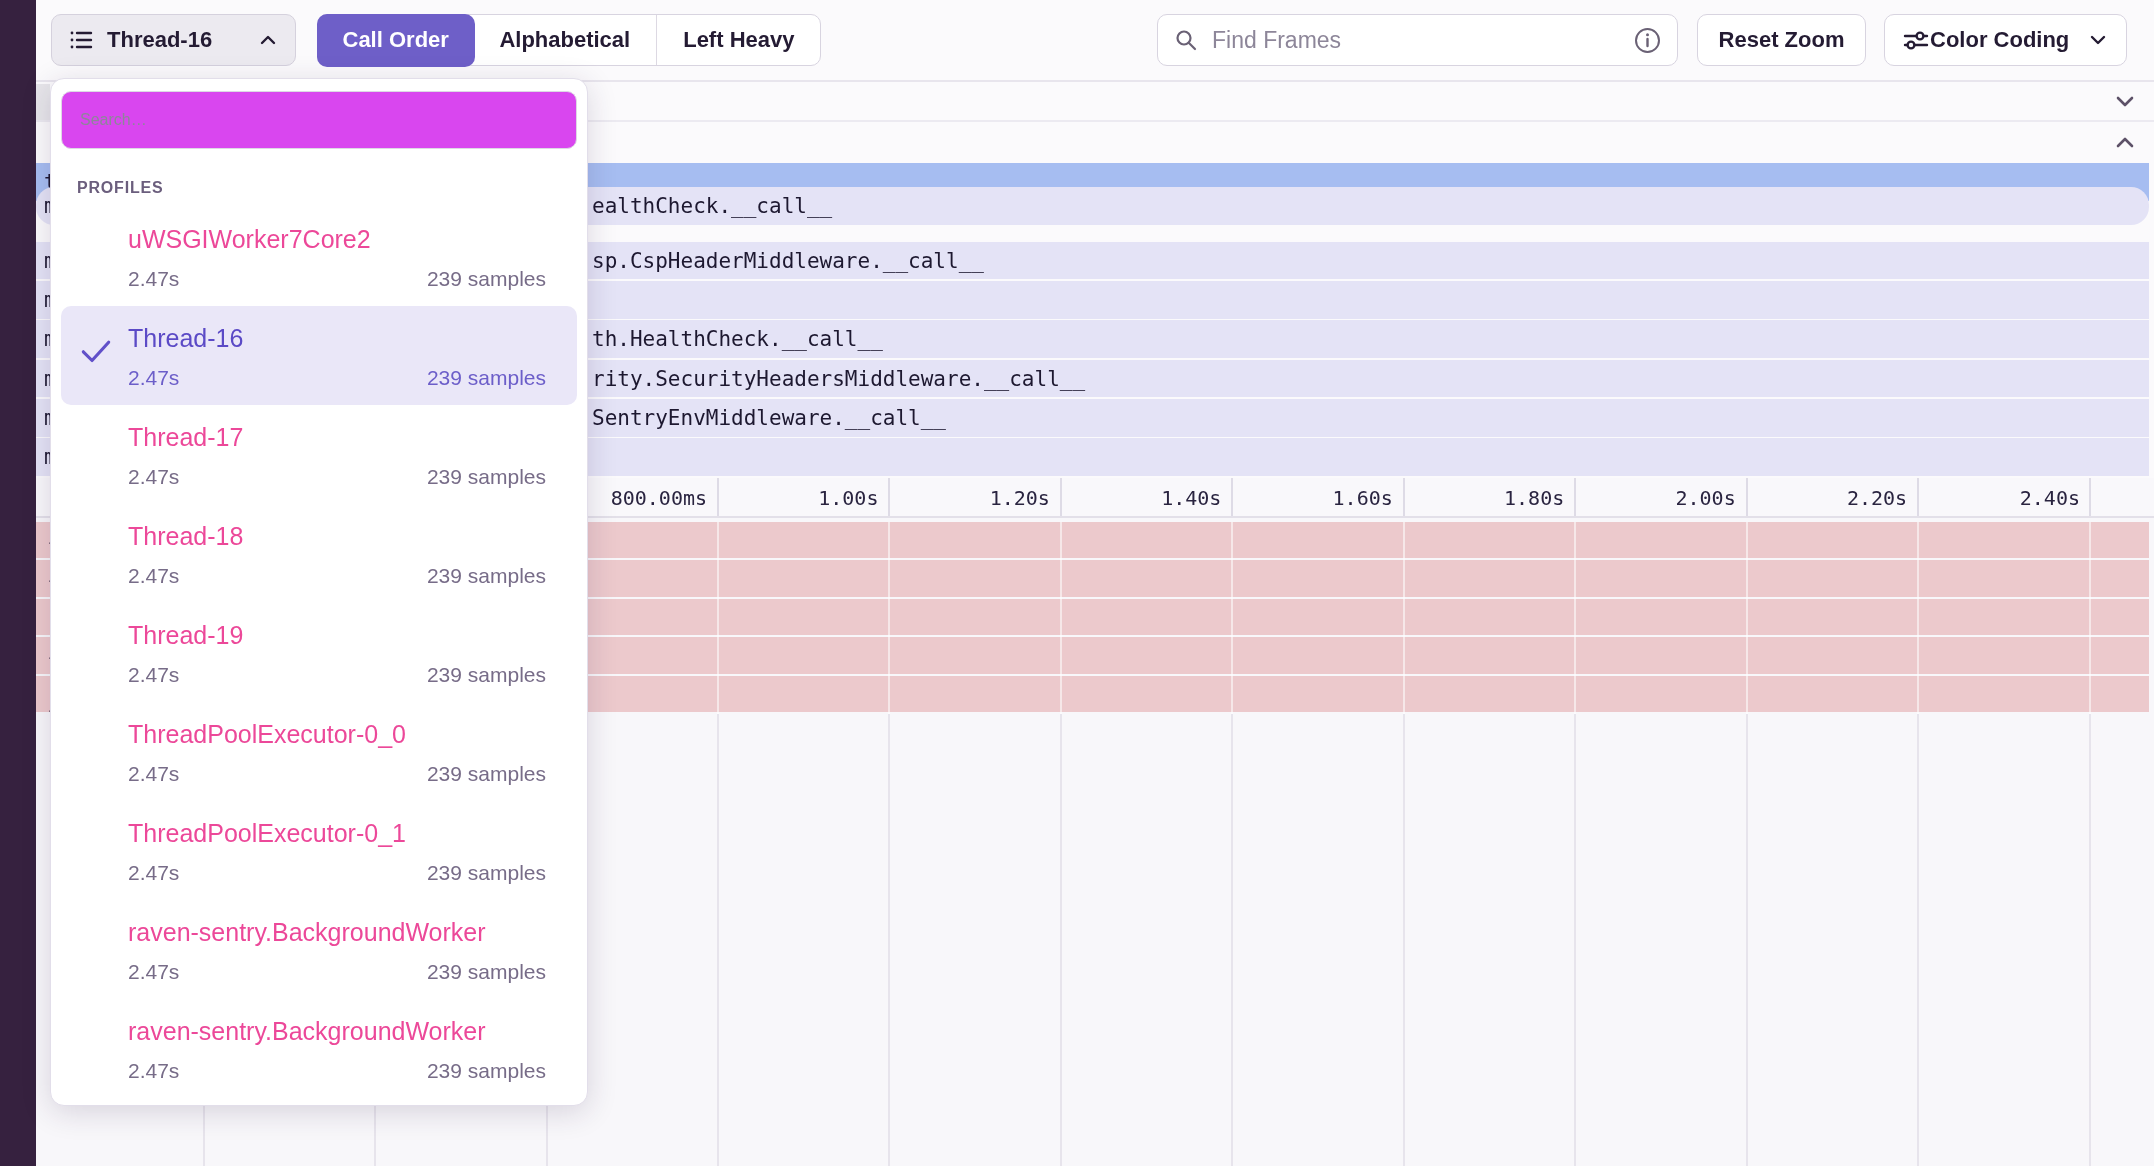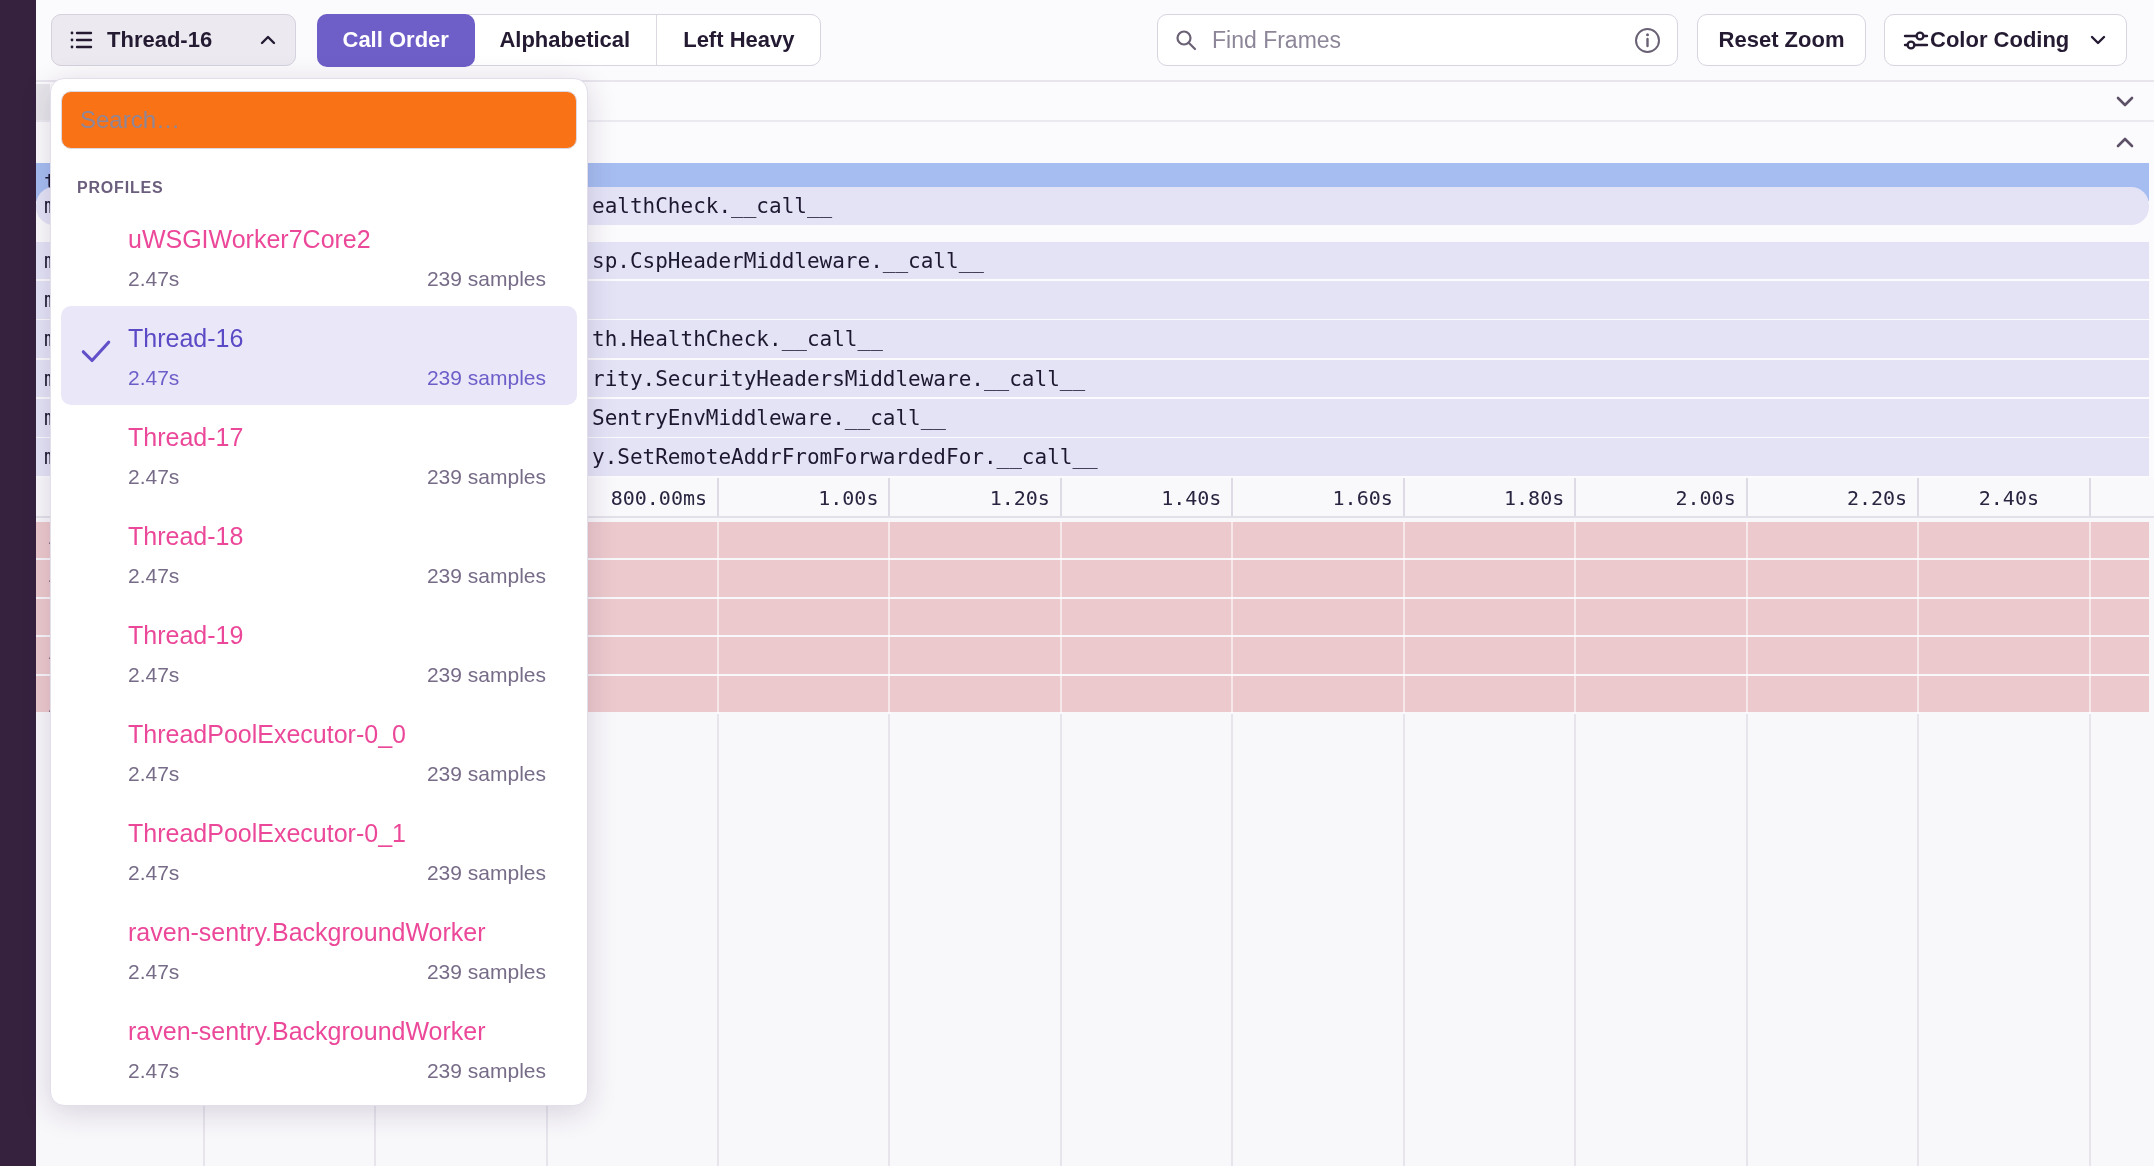--- a/index.html
+++ b/index.html
@@ -64,21 +64,21 @@
   .prow{position:absolute;left:0;width:2113px;height:36.4px;background:#ecc9cc;z-index:1;
     font-family:"DejaVu Sans Mono",monospace;font-size:20px;color:#2d2440;}
   .prow .frag{position:absolute;left:10px;}
   .pline{position:absolute;top:522px;width:2px;height:192px;background:rgba(255,255,255,.55);z-index:2;}
 
   
   .dropdown{position:absolute;left:50px;top:78px;width:538px;height:1028px;box-sizing:border-box;
     background:#fff;border:1.5px solid #e2deea;border-radius:14px;padding:12px 10px;
     box-shadow:0 6px 30px rgba(43,22,66,.16);z-index:10;overflow:hidden;}
   .dd-search{width:100%;height:58px;box-sizing:border-box;border:1.5px solid #ddd9e4;border-radius:10px;
-    padding:0 18px;font-family:"Liberation Sans",sans-serif;font-size:24px;color:#241b33;background:#f97316;outline:none;}
+    padding:0 18px;font-family:"Liberation Sans",sans-serif;font-size:16px;color:#241b33;background:#d946ef;outline:none;}
   .dd-search::placeholder{color:#8d8699;}
   .dd-label{margin:30px 0 10px 16px;font-size:16px;font-weight:700;letter-spacing:.8px;color:#6b5e7d;}
   .dd-item{position:relative;height:99px;border-radius:10px;}
   .dd-item.selected{background:#eae7f8;}
   .dd-check{position:absolute;left:16px;top:26px;}
   .dd-title{position:absolute;left:67px;top:18px;font-size:25px;color:#ec4899;white-space:nowrap;}
   .dd-item.selected .dd-title{color:#5b4ac6;font-weight:500;}
   .dd-meta{position:absolute;left:67px;right:31px;top:60px;display:flex;justify-content:space-between;
     font-size:21px;color:#776c88;}
   .dd-item.selected .dd-meta{color:#6c5ec9;}
@@ -182,21 +182,20 @@
       <div class="frow" style="top: 359.75px;">
         <span class="frag">m</span>
         <span class="rest">rity.SecurityHeadersMiddleware.__call__</span>
       </div>
       <div class="frow" style="top: 399.1px;">
         <span class="frag">m</span>
         <span class="rest">SentryEnvMiddleware.__call__</span>
       </div>
       <div class="frow" style="top: 438.45px;">
         <span class="frag">m</span>
-        <span class="rest">y.SetRemoteAddrFromForwardedFor.__call__</span>
       </div>
     </div>
 
   <div class="axis" id="axis">
       <div class="vline" style="left: 166.65px;"></div>
       <div class="vline" style="left: 338.1px;"></div>
       <div class="vline" style="left: 509.55px;"></div>
       <div class="vline" style="left: 681px;"></div>
       <div class="vline" style="left: 852.45px;"></div>
       <div class="vline" style="left: 1023.9px;"></div>
@@ -207,21 +206,21 @@
       <div class="vline" style="left: 1881.15px;"></div>
       <div class="vline" style="left: 2052.6px;"></div>
       <div class="tick" style="left: 511px;">800.00ms</div>
       <div class="tick" style="left: 682.45px;">1.00s</div>
       <div class="tick" style="left: 853.9px;">1.20s</div>
       <div class="tick" style="left: 1025.35px;">1.40s</div>
       <div class="tick" style="left: 1196.8px;">1.60s</div>
       <div class="tick" style="left: 1368.25px;">1.80s</div>
       <div class="tick" style="left: 1539.7px;">2.00s</div>
       <div class="tick" style="left: 1711.15px;">2.20s</div>
-      <div class="tick" style="left: 1812px; padding-left: 31px;">2.40s</div>
+      <div class="tick" style="left: 1884px;">2.40s</div>
     </div>
 
   <div class="lower" id="lower">
       <div class="lline" style="left: 166.65px;"></div>
       <div class="lline" style="left: 338.1px;"></div>
       <div class="lline" style="left: 509.55px;"></div>
       <div class="lline" style="left: 681px;"></div>
       <div class="lline" style="left: 852.45px;"></div>
       <div class="lline" style="left: 1023.9px;"></div>
       <div class="lline" style="left: 1195.35px;"></div>

